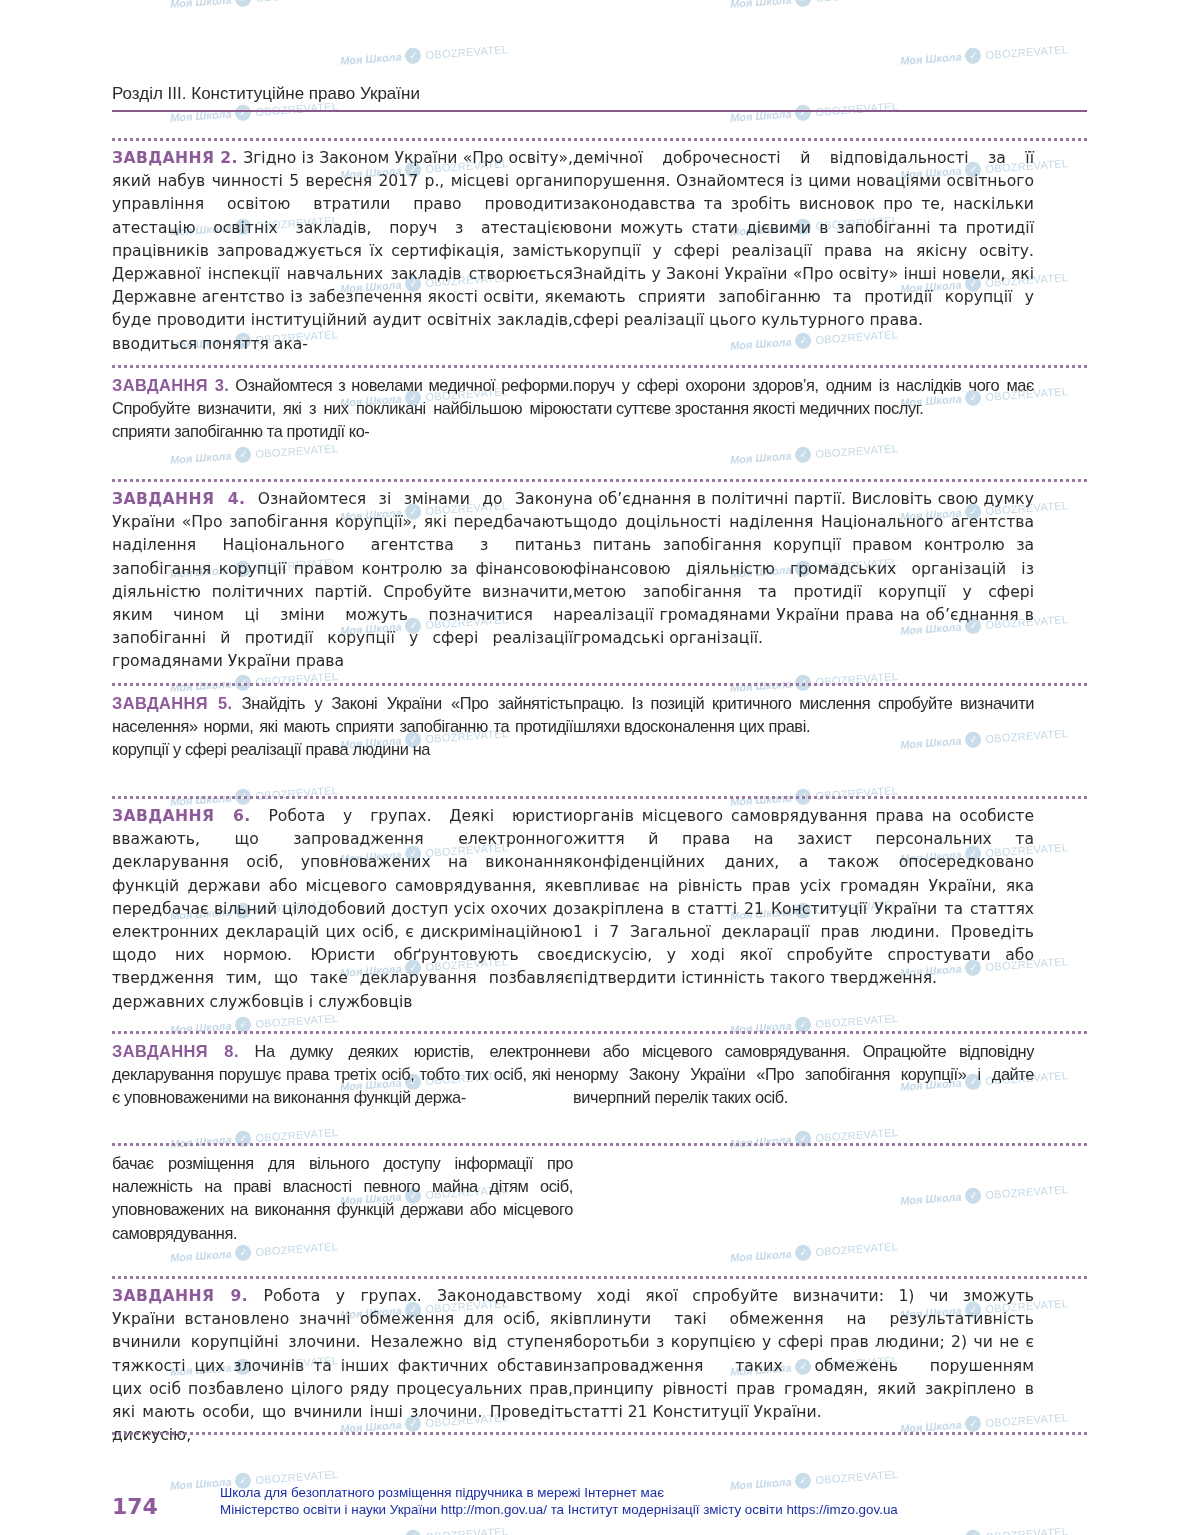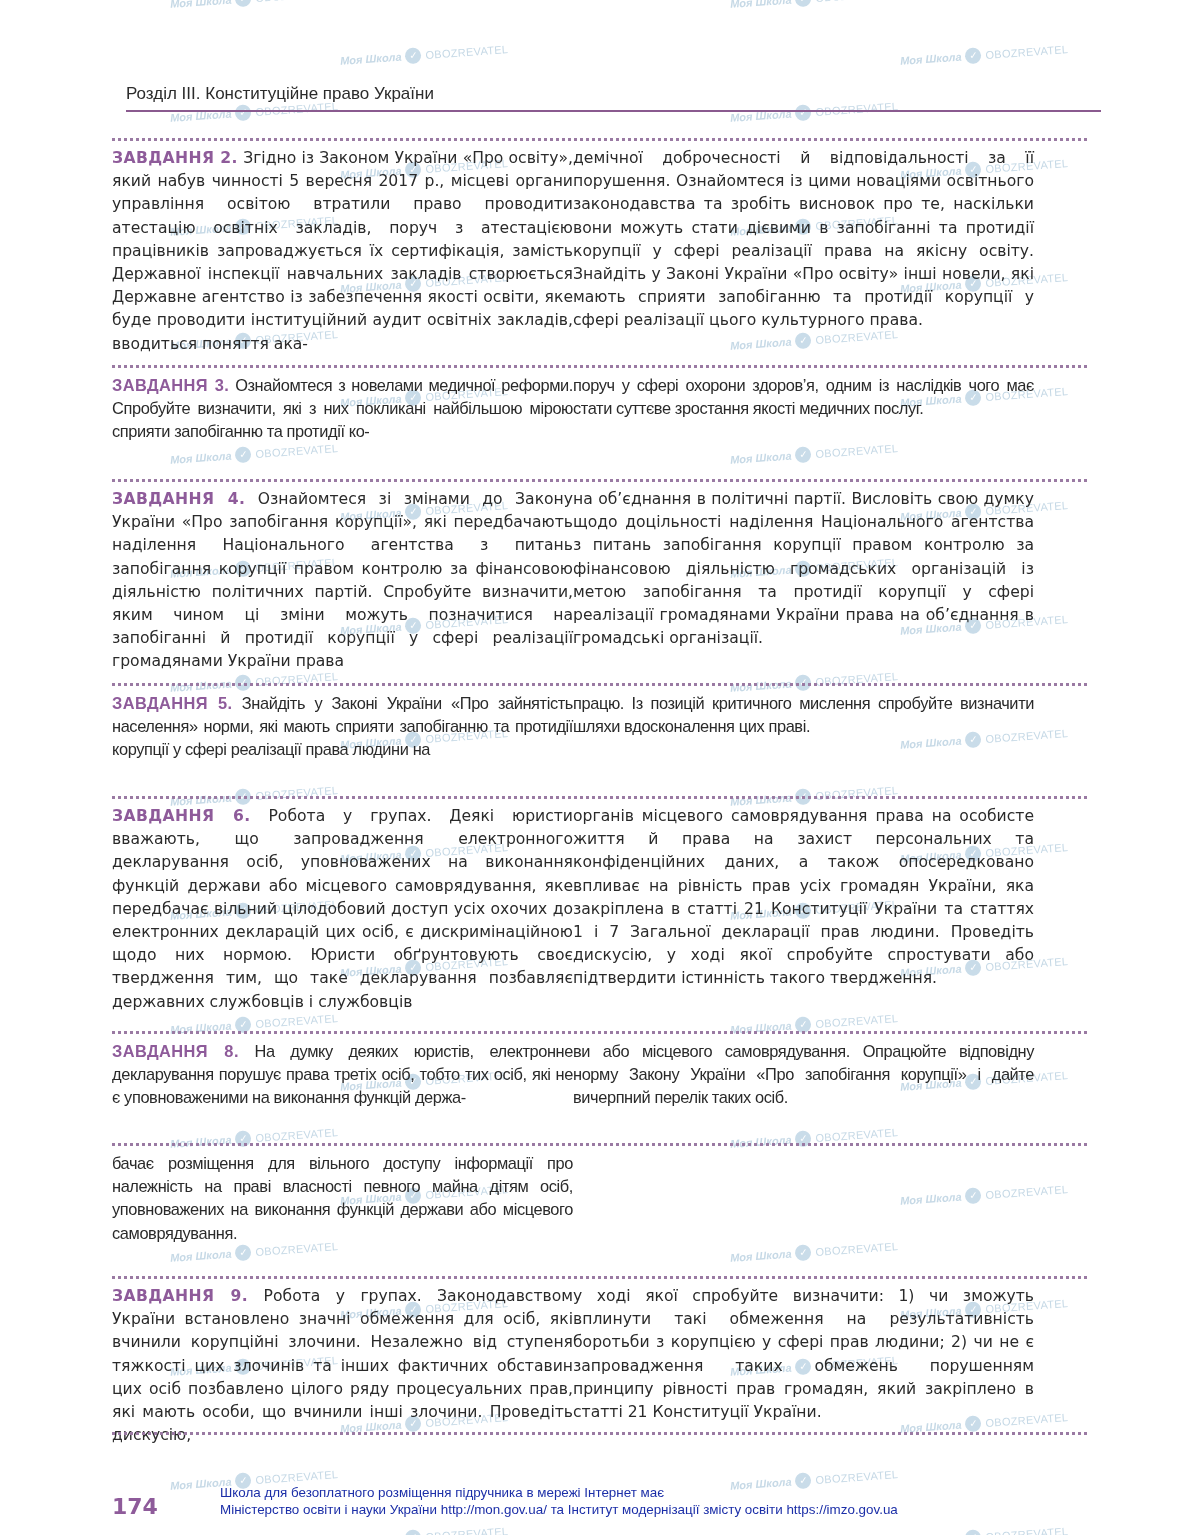--- a/index.html
+++ b/index.html
@@ -17,21 +17,21 @@
     width: 16px; height: 16px; border-radius: 50%; background: #c9dce9; color: #fff;
     font-size: 10px; line-height: 16px; text-align: center; font-weight: bold;
   }
   .wm .wm-brand { font-family: "Liberation Sans", sans-serif; letter-spacing: 0.3px; font-size: 11px; }
 
   .page { position: absolute; left: 112px; top: 0; width: 975px; z-index: 1; }
 
   .running-head {
     position: absolute; top: 84px; left: 0; width: 975px;
     font-family: "Liberation Sans", sans-serif; font-size: 17px; color: #2b2b2b;
-    padding-bottom: 6px; border-bottom: 2px solid #8a5a8f; margin-left: 14px;
+    padding-bottom: 6px; border-bottom: 2px solid #8a5a8f;
   }
 
   .task {
     position: absolute; left: 0; width: 975px;
     border-top: 3px dotted #9a7aa3;
     display: flex; 
   }
   .col {
     width: 461px; font-size: 15.6px; line-height: 23.2px; text-align: justify;
     padding-top: 6px;

